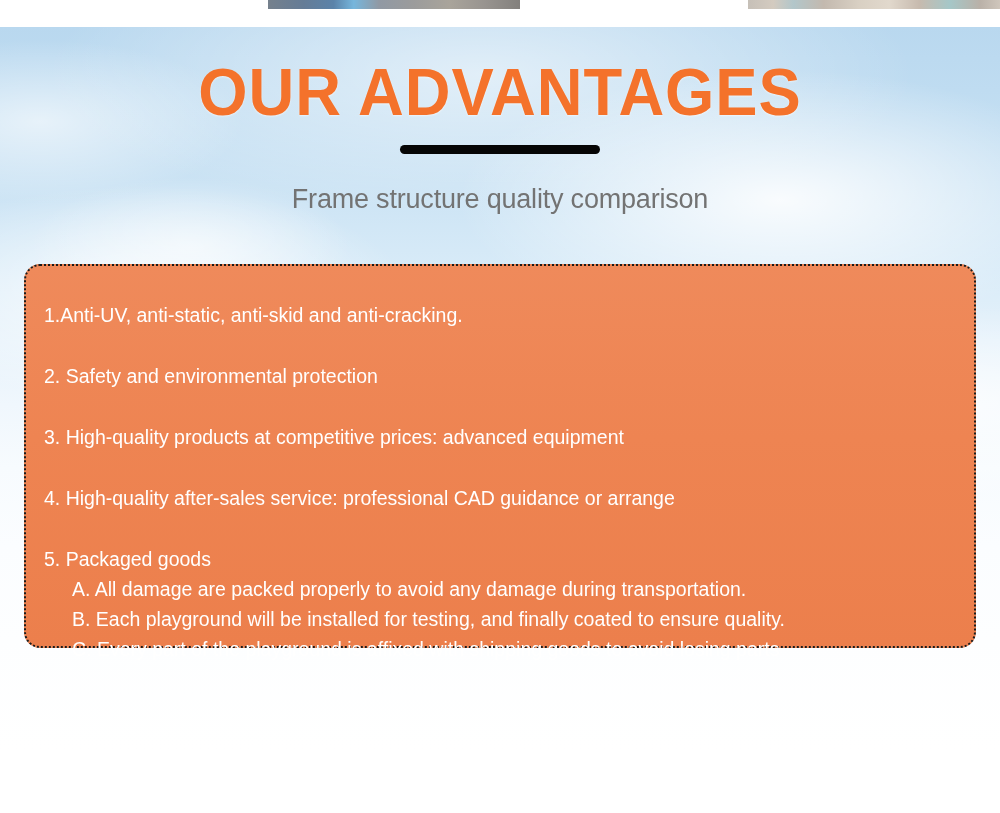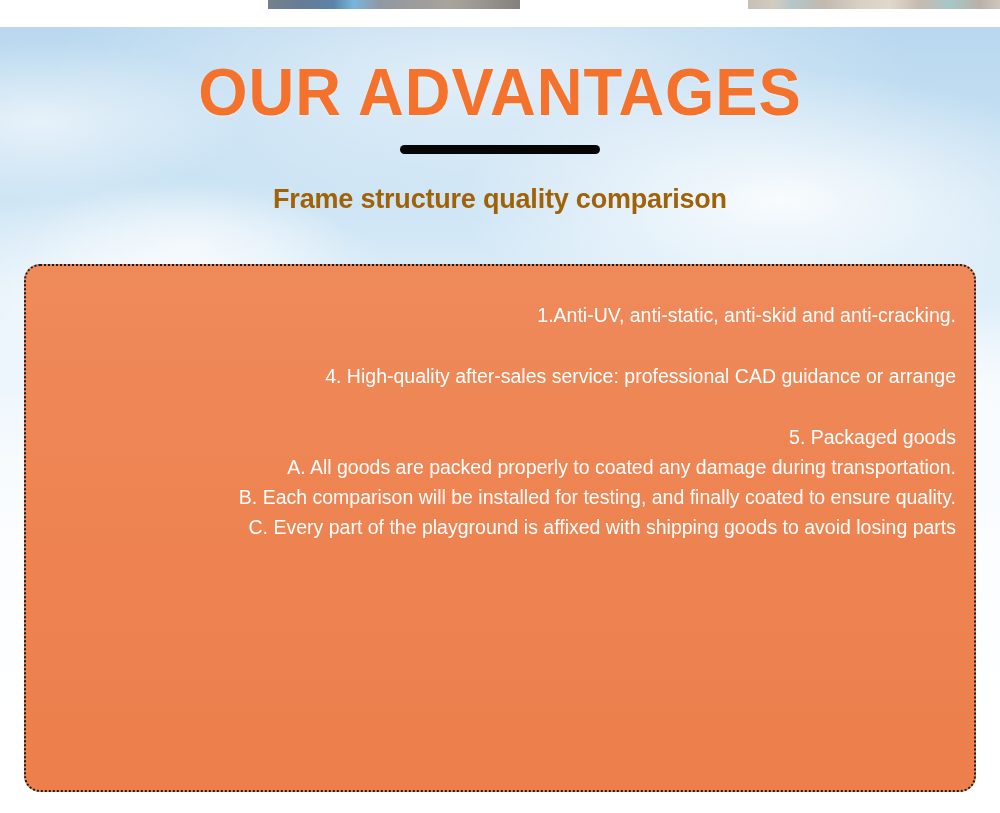--- a/index.html
+++ b/index.html
@@ -112,38 +112,37 @@
     height: 9px;
     margin: 20px auto 0 auto;
     background: #050505;
     border-radius: 5px;
   }
   .sub-title {
     margin: 0;
     padding-top: 30px;
     font-family: "Liberation Sans", sans-serif;
     font-size: 27px;
-    font-weight: bold;
-    color: #a16207;
+    font-weight: normal;
+    color: #737373;
     letter-spacing: -0.2px;
   }
 
   
   .panel {
     position: absolute;
     left: 24px;
     top: 264px;
     width: 952px;
-    height: 528px;
+    height: 384px;
     box-sizing: border-box;
     border: 2px dotted #1b1b1b;
     border-radius: 16px;
     background: linear-gradient(to bottom, #ef8a5b 0%, #ee8452 45%, #ec7f4c 100%);
     padding: 34px 18px 10px 18px;
-    text-align: right;
   }
 
   .adv-list {
     list-style: none;
     margin: 0;
     padding: 0;
   }
   .adv-item {
     color: #ffffff;
     font-family: "Liberation Sans", sans-serif;
@@ -174,27 +173,31 @@
     <h1 class="main-title">OUR ADVANTAGES</h1>
     <div class="title-rule"></div>
     <h2 class="sub-title">Frame structure quality comparison</h2>
   </div>
 
   <div class="panel">
     <ul class="adv-list">
         <li class="adv-item item-1">
           <span class="line">1.Anti-UV, anti-static, anti-skid and anti-cracking.</span>
         </li>
+        <li class="adv-item item-2">
+          <span class="line">2. Safety and environmental protection</span>
+        </li>
         <li class="adv-item item-3">
+          <span class="line">3. High-quality products at competitive prices: advanced equipment</span>
         </li>
         <li class="adv-item item-4">
           <span class="line">4. High-quality after-sales service: professional CAD guidance or arrange</span>
         </li>
         <li class="adv-item item-5">
           <span class="line">5. Packaged goods</span>
-          <span class="line indent">A. All goods are packed properly to coated any damage during transportation.</span>
-          <span class="line indent">B. Each comparison will be installed for testing, and finally coated to ensure quality.</span>
+          <span class="line indent">A. All damage are packed properly to avoid any damage during transportation.</span>
+          <span class="line indent">B. Each playground will be installed for testing, and finally coated to ensure quality.</span>
           <span class="line indent">C. Every part of the playground is affixed with shipping goods to avoid losing parts</span>
         </li>
       </ul>
   </div>
 
 </div>
 
 </body></html>

